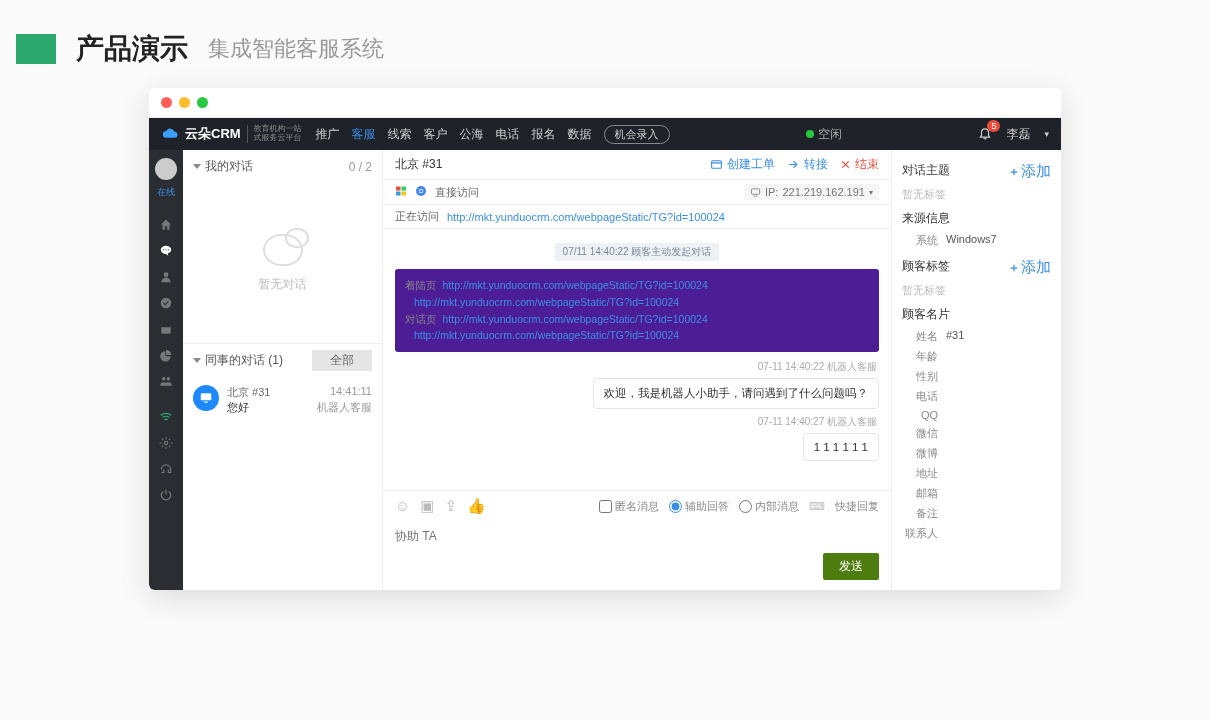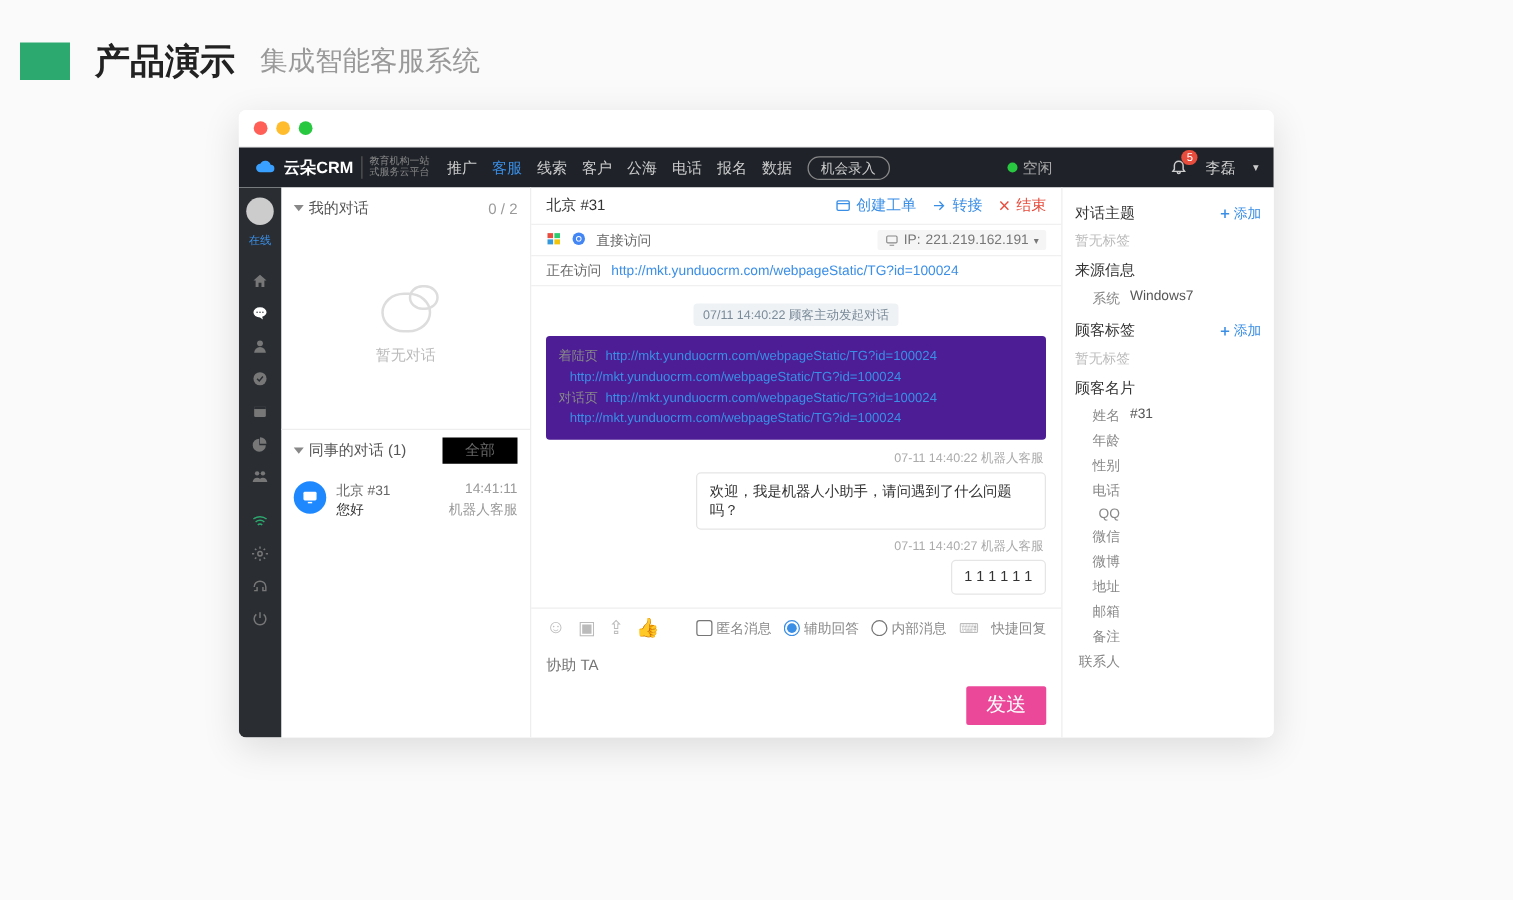--- a/index.html
+++ b/index.html
@@ -1,21 +1,21 @@
 <!DOCTYPE html>
 <html><head>
 <meta charset="utf-8">
 <style>
 * { box-sizing: border-box; margin: 0; padding: 0; }
 body { font-family: "PingFang SC","Microsoft YaHei",Arial,sans-serif; background: #fafafa; font-size: 12px; color: #333; }
 .page-header { display:flex; align-items:center; padding: 30px 0 20px 16px; }
 .page-header .bar { width:40px; height:30px; background:#2ca96f; margin-right:20px; }
 .page-header h1 { font-size:28px; font-weight:700; color:#222; margin-right:20px; }
 .page-header h2 { font-size:22px; font-weight:400; color:#999; }
-.window { width: 828px; margin: 0 auto 60px auto; box-shadow: 0 8px 30px rgba(0,0,0,0.12); border-radius: 6px; overflow:hidden; background:#fff; position:relative;}
+.window { width: 912px; margin: 0 auto 60px auto; box-shadow: 0 8px 30px rgba(0,0,0,0.12); border-radius: 6px; overflow:hidden; background:#fff; position:relative;}
 .mac-bar { height:30px; display:flex; align-items:center; padding:0 12px; gap:7px; background:#fff; border-bottom:1px solid #eee;}
 .mac-dot { width:11px; height:11px; border-radius:50%; }
 .mac-red{background:#ff5f57;} .mac-yellow{background:#ffbd2e;} .mac-green{background:#28c840;}
 .top-nav { height:32px; background:#1f2329; display:flex; align-items:center; color:#aaa; font-size:12px; padding:0 12px;}
 .logo-group { display:flex; align-items:center; gap:6px; margin-right:14px;}
 .logo-cloud { width:18px; height:14px; position:relative; }
 .logo-cloud svg { width:100%; height:100%; }
 .logo-text { color:#fff; font-weight:700; font-size:13px;}
 .logo-sub { font-size:8px; color:#888; line-height:1.1; border-left:1px solid #555; padding-left:6px;}
 .nav-items { display:flex; gap:12px; align-items:center; }
@@ -35,21 +35,21 @@
 .side-icon.active { color:#fff; }
 .side-icon svg { width:14px; height:14px; }
 .side-rail .sep { flex:0 0 4px; }
 .col-left { width:200px; border-right:1px solid #eee; display:flex; flex-direction:column;}
 .col-left .hdr { display:flex; align-items:center; padding:8px 10px; font-size:12px; color:#555;text-align:right; }
 .col-left .hdr .count { margin-left:auto; color:#999; }
 .empty-conv { flex:0 0 160px; display:flex; flex-direction:column; align-items:center; justify-content:center; color:#bbb; gap:10px;}
 .empty-conv .bubble { width:40px; height:32px; border:2px solid #ddd; border-radius:50%/55%; position:relative;}
 .empty-conv .bubble::after{ content:""; position:absolute; width:20px; height:16px; border:2px solid #ddd; border-radius:50%/55%; right:-8px; top:-8px;}
 .col-left .hdr2 { display:flex; align-items:center; padding:6px 10px; font-size:12px; color:#555; border-top:1px solid #eee;}
-.hdr2 .all-btn { margin-left:auto; background:#000000; color:#666; padding:2px 18px; border-radius:0; cursor:pointer;}
+.hdr2 .all-btn { margin-left:auto; background:#e5e5e5; color:#666; padding:2px 18px; border-radius:0; cursor:pointer;}
 .conv-item { display:flex; padding:8px 10px; gap:8px; cursor:pointer;}
 .conv-item .ic { width:26px; height:26px; border-radius:50%; background:#1e88ff; display:flex; align-items:center; justify-content:center; color:#fff;}
 .conv-item .ic svg{ width:14px; height:14px;}
 .conv-item .meta { flex:1; }
 .conv-item .row1 { display:flex; font-size:11px; color:#666;}
 .conv-item .row1 .t { margin-left:auto; color:#999;}
 .conv-item .row2 { display:flex; font-size:11px; color:#333;}
 .conv-item .row2 .r { margin-left:auto; color:#999;}
 .col-mid { flex:1; display:flex; flex-direction:column; min-width:0;}
 .mid-hdr { display:flex; align-items:center; padding:6px 12px; border-bottom:1px solid #f0f0f0; font-size:12px; gap:12px;}
@@ -72,24 +72,24 @@
 .bubble-msg .bub { max-width:70%; border:1px solid #e5e5e5; background:#fff; border-radius:4px; padding:7px 10px; color:#333; font-size:11.5px;}
 .mid-toolbar { border-top:1px solid #eee; padding:6px 12px; display:flex; align-items:center; gap:10px; font-size:11px; color:#888;}
 .mid-toolbar .left-icons { display:flex; gap:10px;}
 .mid-toolbar .left-icons span{ cursor:pointer; font-size:15px; color:#bbb;}
 .mid-toolbar .spacer{ flex:1;}
 .mid-toolbar label { display:flex; align-items:center; gap:3px; cursor:pointer;}
 .mid-toolbar input[type=radio],.mid-toolbar input[type=checkbox]{ accent-color:#3a8ee6;}
 .compose { padding:4px 12px 10px;}
 .compose input[type=text]{ width:100%; border:none; outline:none; font-size:12px; padding:4px 0;}
 .compose .send-row { display:flex; justify-content:flex-end; margin-top:6px;}
-.send-btn { background:#ec4899; color:#fff; border:none; padding:5px 16px; font-size:16px; border-radius:2px; cursor:pointer;}
+.send-btn { background:#4d7c0f; color:#fff; border:none; padding:5px 16px; font-size:12px; border-radius:2px; cursor:pointer;}
 .col-right { width:170px; border-left:1px solid #eee; padding:8px 10px; font-size:11px; color:#555; overflow:auto;}
 .col-right .sec-hdr { display:flex; margin:4px 0 6px; font-size:12px; color:#333;}
-.col-right .sec-hdr .add { margin-left:auto; color:#3a8ee6; cursor:pointer; font-size:11px; display:flex; align-items:center; gap:2px;}
+.col-right .sec-hdr .add { margin-left:auto; color:#3a8ee6; cursor:pointer; font-size:15px; display:flex; align-items:center; gap:2px;}
 .col-right .muted { color:#bbb; margin-bottom:8px;}
 .kv { display:flex; gap:8px; margin:5px 0; font-size:11px;}
 .kv .k { width:36px; color:#888; text-align:right;}
 .kv .v { color:#555;}
 .caret-sm{ display:inline-block; width:0;height:0;border-left:4px solid transparent;border-right:4px solid transparent;border-top:5px solid #888; margin-right:4px; vertical-align:middle;}
 </style>
 </head>
 <body>
 
 <div class="page-header">

